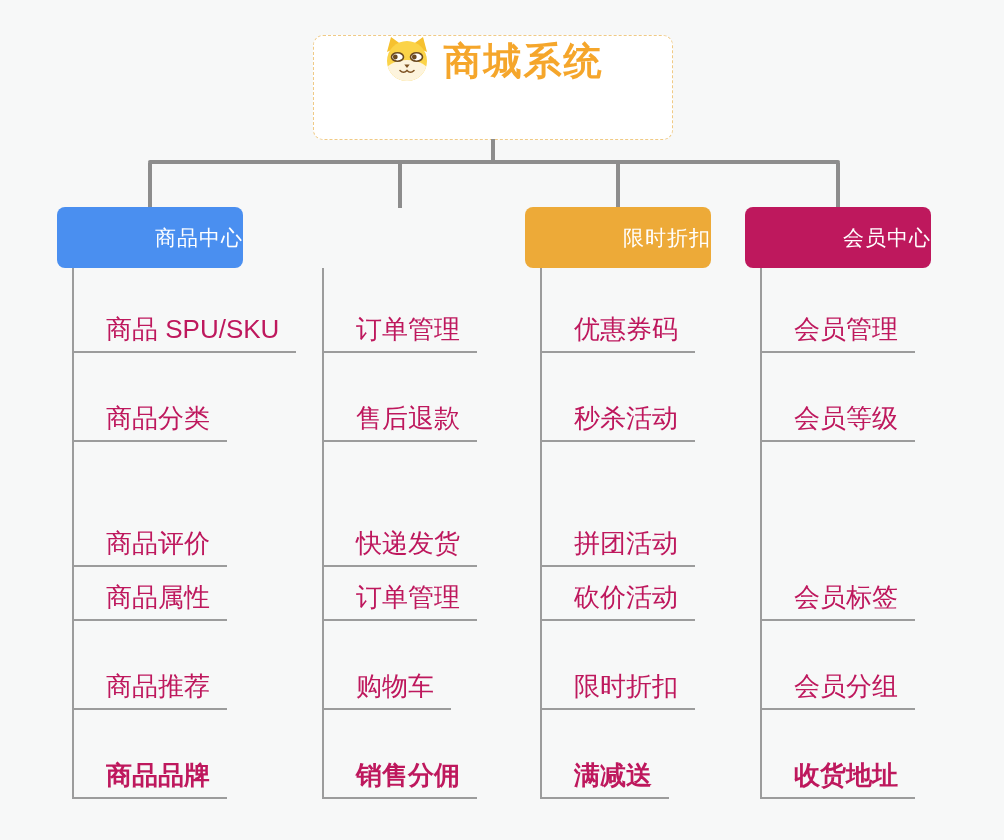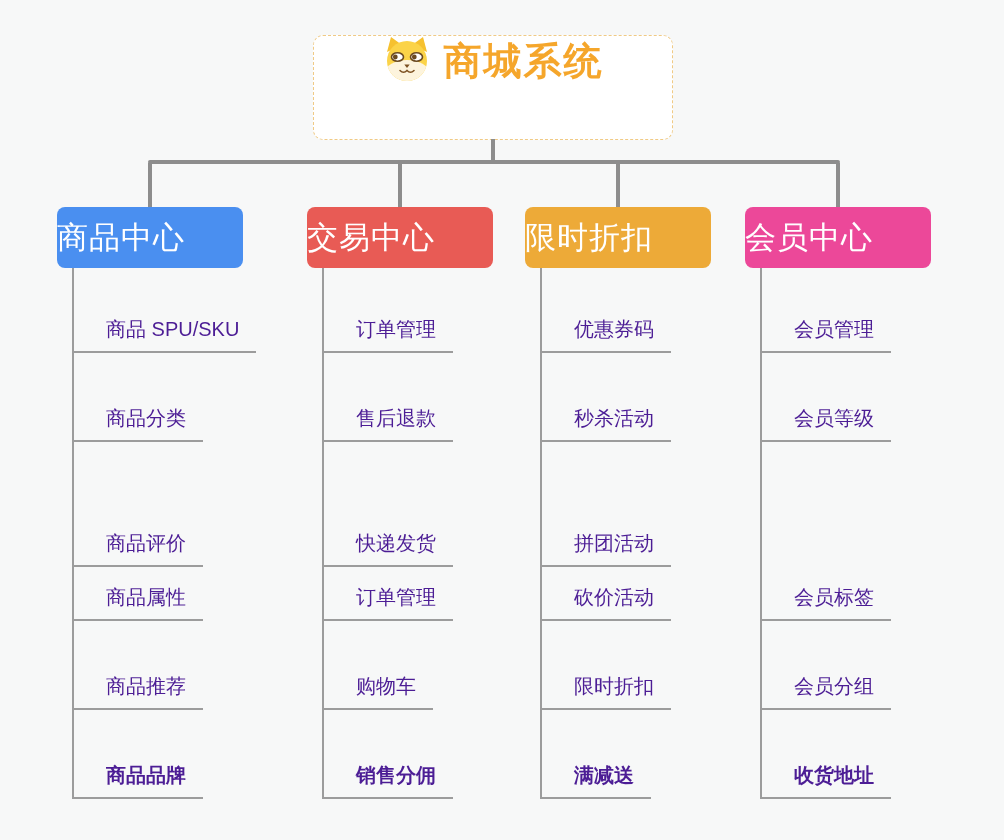--- a/index.html
+++ b/index.html
@@ -24,29 +24,29 @@
   .bus  { left:148px; top:160px; width:692px; height:4px; border-radius:2px; }
   .drop { top:163px; width:4px; height:45px; }
   .d0 { left:148px; } .d1 { left:398px; } .d2 { left:616px; } .d3 { left:836px; }
 
   
   .col { position:absolute; top:207px; width:260px; height:610px; }
   .c0 { left:57px; } .c1 { left:307px; } .c2 { left:525px; } .c3 { left:745px; }
 
   .branch {
     position:absolute; left:0; top:0; width:186px; height:61px;
-    border-radius:8px; color:#ffffff; font-size:31px; letter-spacing:1px;
-    display:flex; align-items:center; justify-content:flex-start;
+    border-radius:8px; color:#ffffff; font-size:21px; letter-spacing:1px;
+    display:flex; align-items:center; justify-content:flex-end;
     box-sizing:border-box;
   }
   .spine { position:absolute; left:15px; top:61px; width:2px; height:531px; background:#9c9c9c; }
 
   .leaf {
     position:absolute; left:15px;
-    font-size:20px; line-height:30px; color:#4c1d95; white-space:nowrap;
+    font-size:26px; line-height:30px; color:#be185d; white-space:nowrap;
     padding:0 17px 7px 34px; border-bottom:2px solid #9c9c9c;
     background:transparent;
   }
   .r0 { top:107px; } .r1 { top:196px; } .r2 { top:285px;margin-top:36px; }
   .r3 { top:375px; } .r4 { top:464px; } .r5 { top:553px;font-weight:bold; }
 </style>
 </head>
 <body>
 
 <div class="stage">
@@ -86,23 +86,20 @@
     <div class="spine"></div>
     <div class="leaf r0">商品 SPU/SKU</div>
     <div class="leaf r1">商品分类</div>
     <div class="leaf r2">商品评价</div>
     <div class="leaf r3">商品属性</div>
     <div class="leaf r4">商品推荐</div>
     <div class="leaf r5">商品品牌</div>
   </div>
 
   <div class="col c1">
-    <div class="branch" style="background-color: rgb(232, 91, 85);">
-      <span>交易中心</span>
-    </div>
     <div class="spine"></div>
     <div class="leaf r0">订单管理</div>
     <div class="leaf r1">售后退款</div>
     <div class="leaf r2">快递发货</div>
     <div class="leaf r3">订单管理</div>
     <div class="leaf r4">购物车</div>
     <div class="leaf r5">销售分佣</div>
   </div>
 
   <div class="col c2">
@@ -112,21 +109,21 @@
     <div class="spine"></div>
     <div class="leaf r0">优惠券码</div>
     <div class="leaf r1">秒杀活动</div>
     <div class="leaf r2">拼团活动</div>
     <div class="leaf r3">砍价活动</div>
     <div class="leaf r4">限时折扣</div>
     <div class="leaf r5">满减送</div>
   </div>
 
   <div class="col c3">
-    <div class="branch" style="background-color: #ec4899;">
+    <div class="branch" style="background-color: #be185d;">
       <span>会员中心</span>
     </div>
     <div class="spine"></div>
     <div class="leaf r0">会员管理</div>
     <div class="leaf r1">会员等级</div>
     <div class="leaf r3">会员标签</div>
     <div class="leaf r4">会员分组</div>
     <div class="leaf r5">收货地址</div>
   </div>
 

